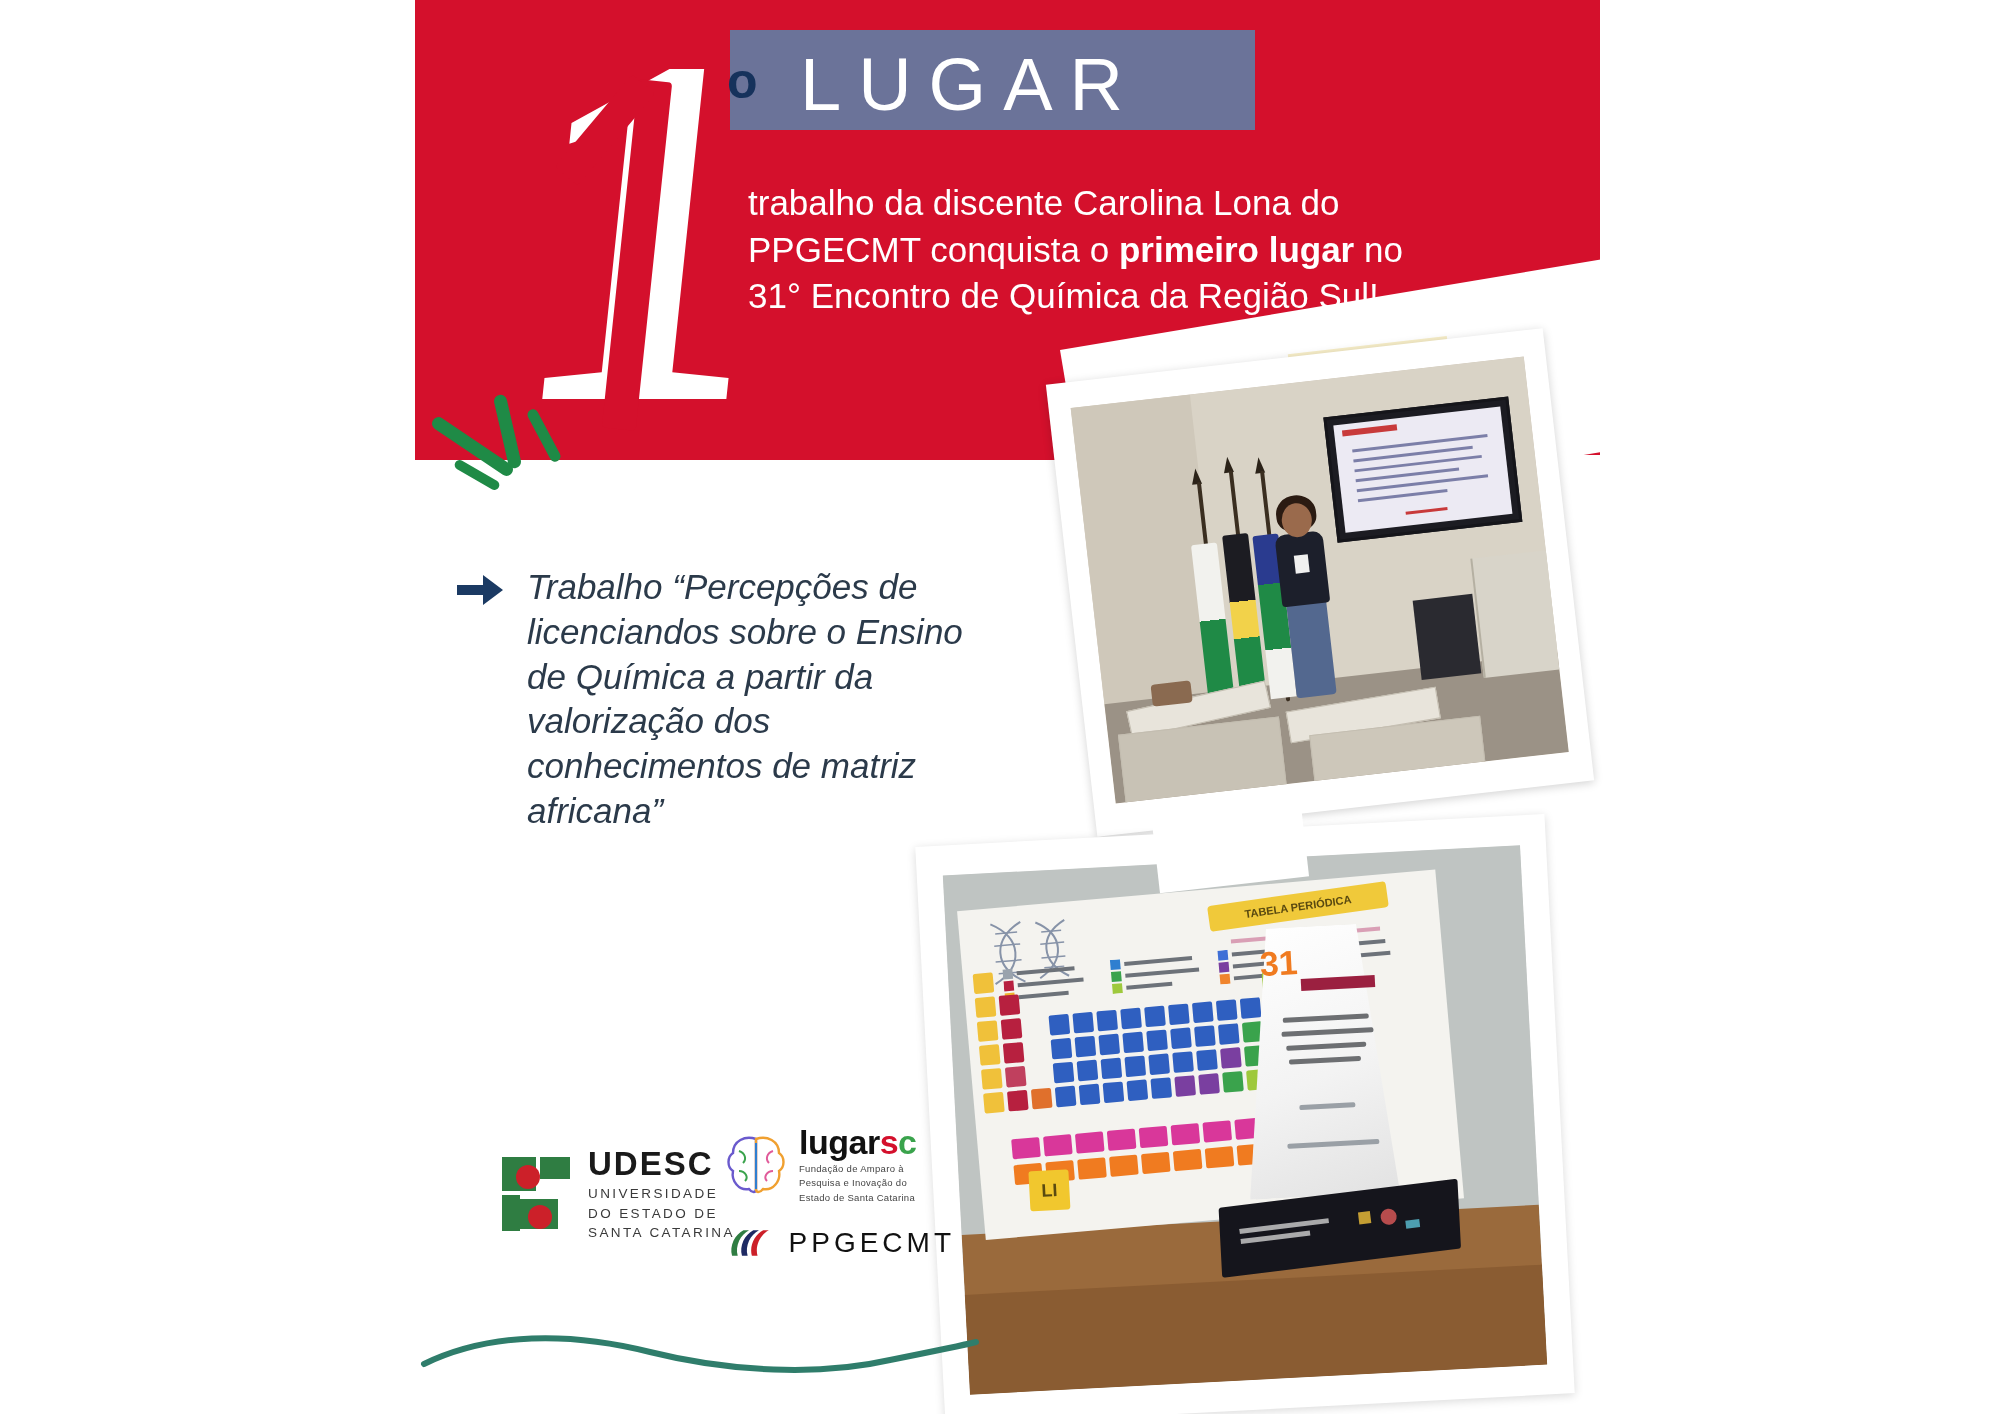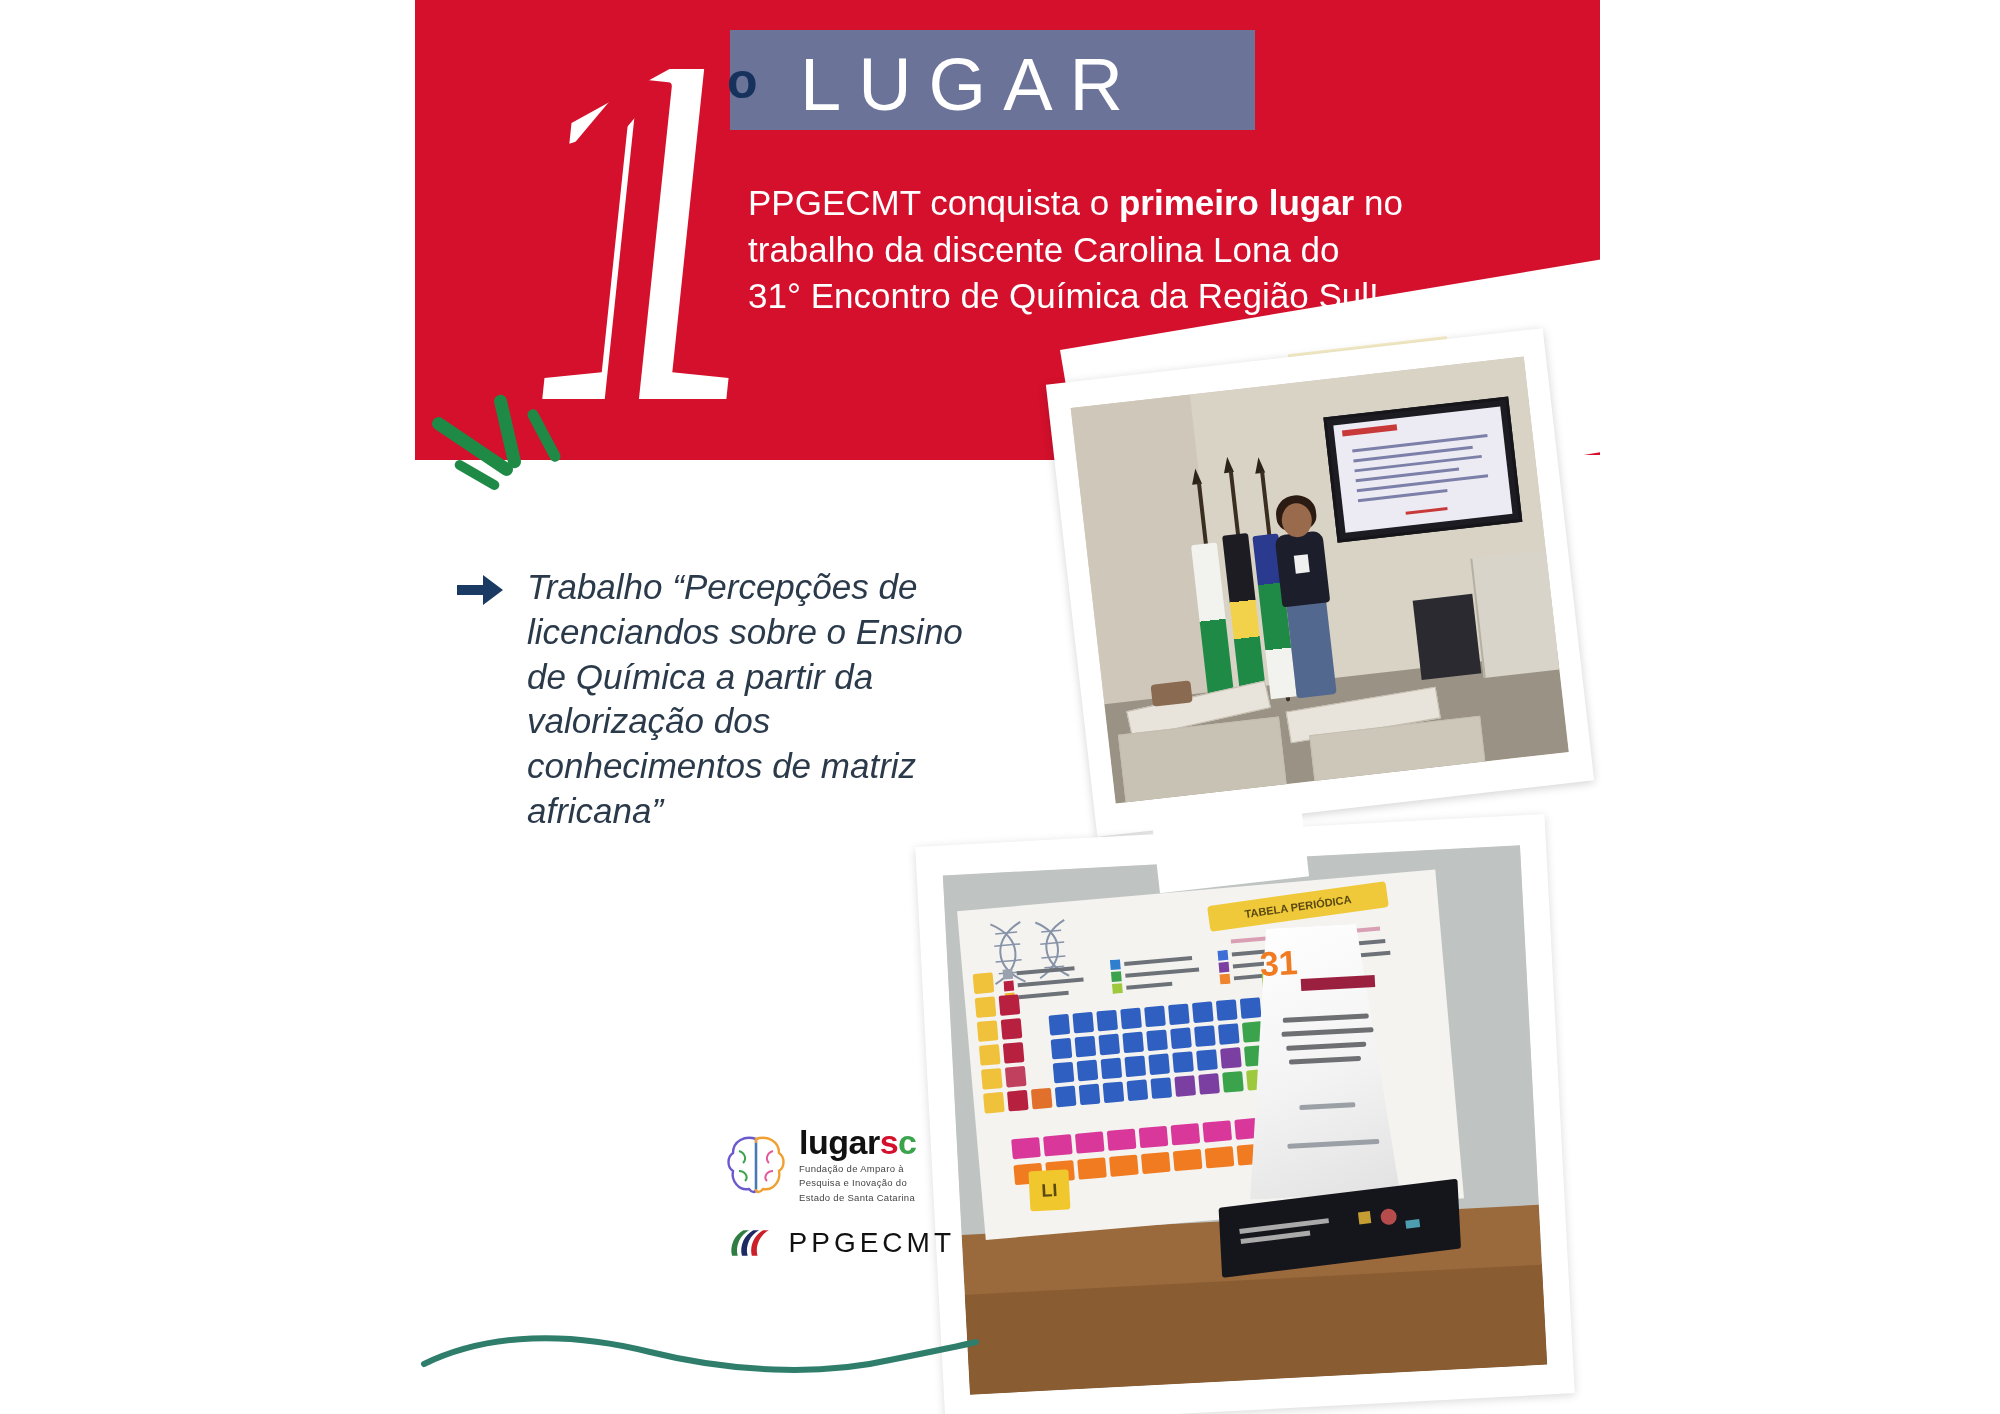--- a/index.html
+++ b/index.html
@@ -201,24 +201,24 @@
     <div class="one-glyph">1</div>
     <div class="one-stroke"></div>
     <div class="one-diag"></div>
   </div>
 
   <div class="purple-band"></div>
   <div class="ord-o">o</div>
   <div class="lugar-text">LUGAR</div>
 
   <div class="head-para">
+    <div>trabalho da discente Carolina Lona do</div>
     <div>
       <span>PPGECMT conquista o </span><b>primeiro lugar</b><span> no</span>
     </div>
-    <div>trabalho da discente Carolina Lona do</div>
     <div class="l3">31° Encontro de Química da Região Sul!</div>
   </div>
 
   <div class="brush b1"></div>
   <div class="brush b2"></div>
   <div class="brush b3"></div>
   <div class="brush b4"></div>
 
   <div class="bullets">
 
@@ -432,20 +432,38 @@
           <rect x="0" y="14" width="70" height="5" fill="#cfcfcf" opacity=".8"></rect>
           <circle cx="150" cy="10" r="8" fill="#e05a5a" opacity=".8"></circle>
           <rect x="120" y="2" width="12" height="12" fill="#f0c13a" opacity=".8"></rect>
           <rect x="166" y="16" width="14" height="8" fill="#5bc0d6" opacity=".8"></rect>
         </svg>
       </div>
     </div>
   </div>
   <div class="photo2-mask"></div>
 
+  <div style="position:absolute;left:500px;top:1140px;width:260px;height:110px;display:flex;align-items:center;gap:14px;">
+    <svg width="74" height="80" viewBox="0 0 74 80">
+      <rect x="2" y="2" width="34" height="34" fill="#2f7d42"></rect>
+      <rect x="40" y="2" width="30" height="22" fill="#2f7d42"></rect>
+      <circle cx="28" cy="22" r="12" fill="#cc2029"></circle>
+      <rect x="2" y="44" width="56" height="30" fill="#2f7d42"></rect>
+      <rect x="2" y="40" width="18" height="36" fill="#2f7d42"></rect>
+      <circle cx="40" cy="62" r="12" fill="#cc2029"></circle>
+    </svg>
+    <div>
+      <div style="font-size:33px;font-weight:bold;letter-spacing:2px;color:#1a1a1a;line-height:1;">UDESC</div>
+      <div style="font-size:13.5px;letter-spacing:2.4px;color:#3a3a3a;line-height:1.45;margin-top:4px;">
+        <div>UNIVERSIDADE</div>
+        <div>DO ESTADO DE</div>
+        <div>SANTA CATARINA</div>
+      </div>
+    </div>
+  </div>
 
   <div style="position:absolute;left:725px;top:1125px;width:230px;height:80px;display:flex;align-items:center;gap:12px;">
     <svg width="62" height="64" viewBox="0 0 62 64">
       <path d="M31 6 C20 2, 8 8, 8 20 C2 24, 2 34, 8 38 C6 48, 14 58, 24 56 C27 60, 31 60, 31 56 Z" fill="none" stroke="#6a5acd" stroke-width="2.4"></path>
       <path d="M31 6 C42 2, 54 8, 54 20 C60 24, 60 34, 54 38 C56 48, 48 58, 38 56 C35 60, 31 60, 31 56 Z" fill="none" stroke="#f0a030" stroke-width="2.4"></path>
       <path d="M14 18 C20 20, 22 26, 18 30 M14 38 C20 38, 24 44, 20 48" fill="none" stroke="#3aa34c" stroke-width="2"></path>
       <path d="M48 18 C42 20, 40 26, 44 30 M48 38 C42 38, 38 44, 42 48" fill="none" stroke="#e05a9a" stroke-width="2"></path>
       <path d="M31 10 V56" stroke="#2f7fd0" stroke-width="2"></path>
     </svg>
     <div>

